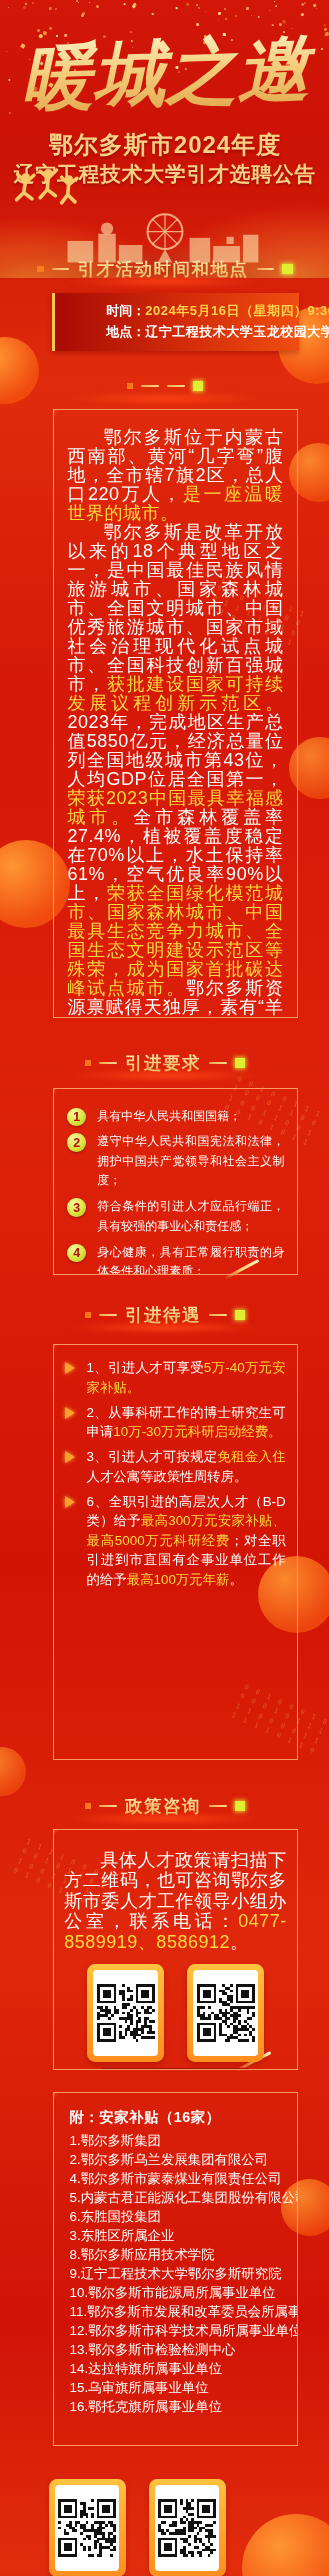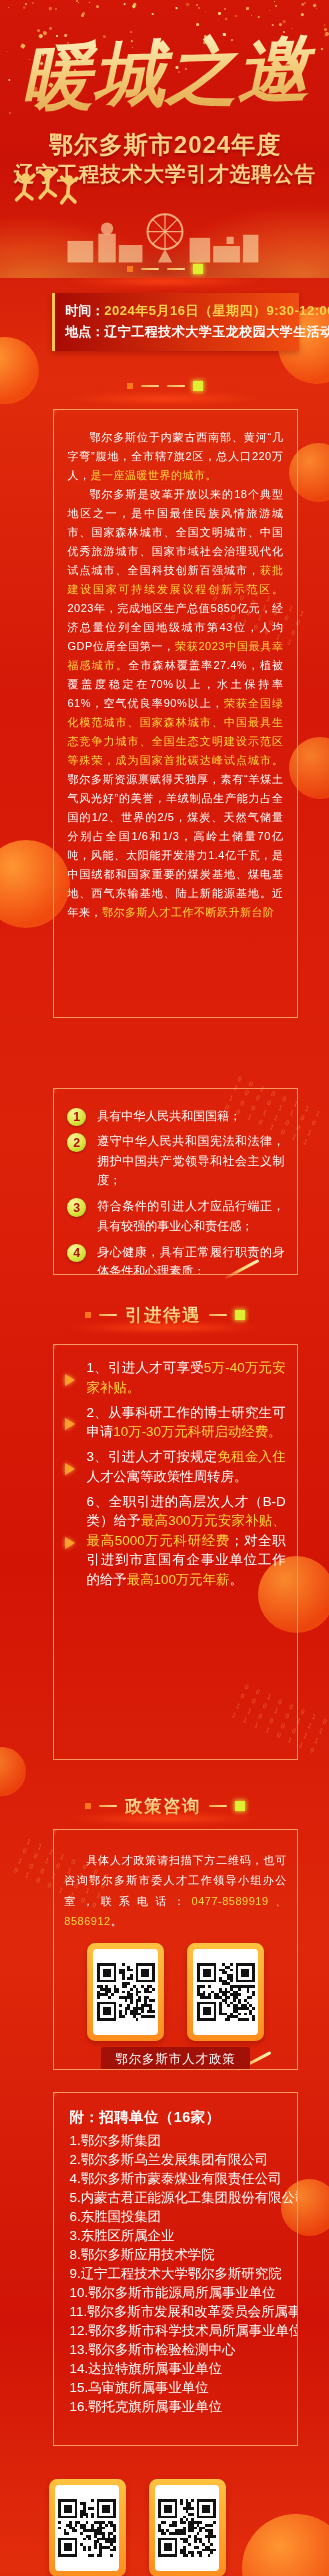--- a/index.html
+++ b/index.html
@@ -39,38 +39,38 @@
   .glow{position:absolute;left:50%;top:15.5px;transform:translateX(-50%);width:278px;height:17.5px;z-index:1;
     background:radial-gradient(ellipse closest-side,rgba(255,70,22,.95),rgba(255,70,22,0) 72%);filter:blur(2.1px);}
   
   .panel{border:0.5px solid rgba(250,175,115,.85);box-sizing:border-box;}
   .panel .spark{position:absolute;top:-8.2px;left:-9.3px;color:#ffd76e;font-size:14.4px;text-shadow:0 0 4.1px rgba(255,220,130,.9);transform:rotate(-12deg);}
   
   #event-panel{top:293px;left:52px;width:247px;height:58px;box-sizing:border-box;
     background:linear-gradient(90deg,#a80b04,#d42d0a 55%,#ef4d10);border-left:3.1px solid #ffc54d;
     padding:8.2px 5.2px 5.2px 10.3px;box-shadow:0 2.1px 5.2px rgba(100,5,0,.35);}
   .event-line{font-size:13px;line-height:20.6px;white-space:nowrap;}
-  .ev-label{color:#ffffff;font-weight:bold;}
+  .ev-label{color:#ffffff;font-weight:bold;margin-left:41px;}
   .ev-value{color:#ffffff;font-weight:bold;letter-spacing:0.5px;}
   .ev-value.gold{color:#ffd24a;}
   
   #overview-panel{top:409px;left:53px;width:245px;height:609px;padding:17.5px 13.4px;overflow:hidden;}
-  .para{margin:0;color:#fff;font-size:11px;line-height:19px;text-align:justify;text-indent:2em;letter-spacing:0.5px;}
+  .para{margin:0;color:#fff;font-size:18px;line-height:19px;text-align:justify;text-indent:2em;letter-spacing:0.5px;}
   .hl{color:#ffd83d;}
   
   #req-panel{top:1088px;left:53px;width:245px;height:187px;padding:17.5px 12.4px 10.3px 13.4px;overflow:hidden;}
   .req-row{display:flex;align-items:flex-start;margin-bottom:6.2px;}
   .ball{flex:0 0 18.5px;width:18.5px;height:18.5px;border-radius:50%;margin:1px 11.3px 0 0;
     background:radial-gradient(circle at 35% 28%,#f9f69e,#dbe440 55%,#a9c214);
     color:#b01005;font-weight:bold;font-size:12.4px;display:flex;align-items:center;justify-content:center;
     box-shadow:0 1px 2.6px rgba(80,0,0,.45);}
   .req-text{color:#fff;font-size:12px;line-height:19.6px;text-align:justify;}
   
   #benefit-panel{top:1344px;left:53px;width:245px;height:416px;padding:13.4px 11.3px 8.2px 8.2px;overflow:hidden;}
-  .ben-row{display:flex;align-items:center;margin-bottom:5.2px;}
+  .ben-row{display:flex;align-items:flex-start;margin-bottom:5.2px;}
   .tri{flex:0 0 auto;width:0;height:0;margin:4.1px 11.3px 0 3.1px;
     border-top:6.2px solid transparent;border-bottom:6.2px solid transparent;border-left:10.3px solid #ff9f2e;
     filter:drop-shadow(0 0 2.1px rgba(255,190,70,.9));}
   .ben-text{color:#fff;font-size:13.4px;line-height:19.6px;text-align:justify;}
   
   #policy-panel{top:1829px;left:53px;width:245px;height:241px;padding:19.6px 10.3px 8.2px;overflow:hidden;}
   .policy-para{line-height:20.6px;}
   .qr-row{display:flex;justify-content:center;gap:23px;margin-top:11.3px;}
   .qr-frame{width:77px;height:98px;border-radius:8.2px;padding:6.2px;box-sizing:border-box;
     background:linear-gradient(180deg,#ffc23f,#ff8d1e);box-shadow:0 2.1px 5.2px rgba(120,10,0,.35);}
@@ -245,20 +245,21 @@
         <circle cx="97" cy="46" r="12" stroke="none"></circle>
           <rect x="330" y="62" width="14" height="14" stroke="none"></rect>
       </g>
     </svg>
   </div>
 
   <div class="abs sec-head" style="top:257px;">
     <div class="glow"></div>
     <span class="sq-orange"></span>
     <span class="dash"></span>
+    <span class="sec-title">引才活动时间和地点</span>
     <span class="dash"></span>
     <span class="lime-sq"></span>
   </div>
 
   <div id="event-panel" class="abs">
     <div class="event-line">
       <span class="ev-label">时间：</span><span class="ev-value gold">2024年5月16日（星期四）9:30-12:00</span>
     </div>
     <div class="event-line">
       <span class="ev-label">地点：</span><span class="ev-value">辽宁工程技术大学玉龙校园大学生活动中心</span>
@@ -272,20 +273,28 @@
     <span class="dash"></span>
     <span class="lime-sq"></span>
   </div>
 
   <div id="overview-panel" class="abs panel">
     <span class="spark">✦</span>
     <p class="para"><span>鄂尔多斯位于内蒙古西南部、黄河“几字弯”腹地，全市辖7旗2区，总人口220万人，</span><span class="hl">是一座温暖世界的城市。</span></p>
     <p class="para"><span>鄂尔多斯是改革开放以来的18个典型地区之一，是中国最佳民族风情旅游城市、国家森林城市、全国文明城市、中国优秀旅游城市、国家市域社会治理现代化试点城市、全国科技创新百强城市，</span><span class="hl">获批建设国家可持续发展议程创新示范区。</span><span>2023年，完成地区生产总值5850亿元，经济总量位列全国地级城市第43位，人均GDP位居全国第一，</span><span class="hl">荣获2023中国最具幸福感城市。</span><span>全市森林覆盖率27.4%，植被覆盖度稳定在70%以上，水土保持率61%，空气优良率90%以上，</span><span class="hl">荣获全国绿化模范城市、国家森林城市、中国最具生态竞争力城市、全国生态文明建设示范区等殊荣，成为国家首批碳达峰试点城市。</span><span>鄂尔多斯资源禀赋得天独厚，素有“羊煤土气风光好”的美誉，羊绒制品生产能力占全国的1/2、世界的2/5，煤炭、天然气储量分别占全国1/6和1/3，高岭土储量70亿吨，风能、太阳能开发潜力1.4亿千瓦，是中国绒都和国家重要的煤炭基地、煤电基地、西气东输基地、陆上新能源基地。近年来，</span><span class="hl">鄂尔多斯人才工作不断跃升新台阶</span></p>
   </div>
 
+  <div class="abs sec-head" style="top:1051px;">
+    <div class="glow"></div>
+    <span class="sq-orange"></span>
+    <span class="dash"></span>
+    <span class="sec-title">引进要求</span>
+    <span class="dash"></span>
+    <span class="lime-sq"></span>
+  </div>
 
   <div id="req-panel" class="abs panel">
     <span class="spark">✦</span>
 
       <div class="req-row">
         <span class="ball">1</span>
         <span class="req-text">具有中华人民共和国国籍；</span>
       </div>
 
       <div class="req-row">
@@ -629,21 +638,21 @@
               </svg>
             </div>
           </div>
         </div>
     </div>
     <div class="qr-caption">鄂尔多斯市人才政策</div>
   </div>
 
   <div id="employer-panel" class="abs panel">
     <span class="spark">✦</span>
-    <div class="emp-heading">附：招聘单位（16家）</div>
+    <div class="emp-heading">附：安家补贴（16家）</div>
     <div class="emp-list">
 
         <div class="emp-item">1.鄂尔多斯集团</div>
 
         <div class="emp-item">2.鄂尔多斯乌兰发展集团有限公司</div>
 
 
         <div class="emp-item">4.鄂尔多斯市蒙泰煤业有限责任公司</div>
 
         <div class="emp-item">5.内蒙古君正能源化工集团股份有限公司</div>

